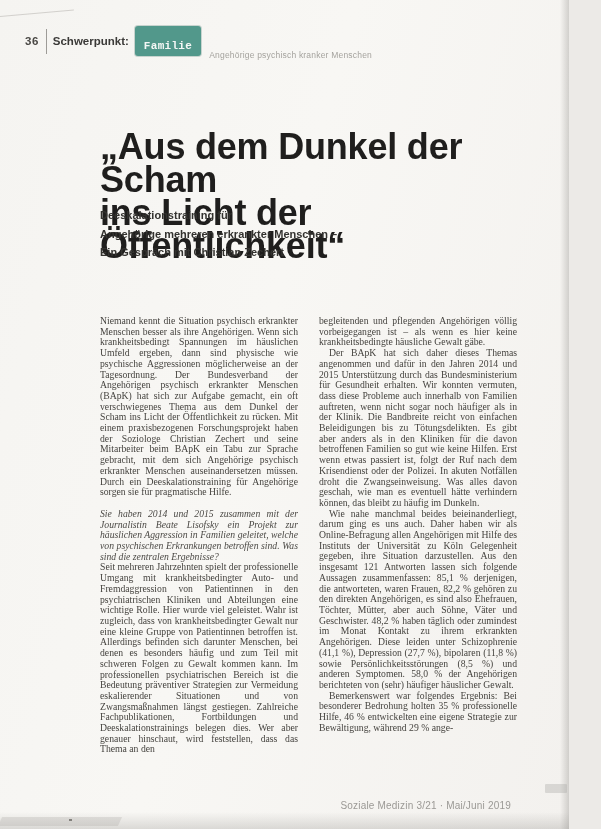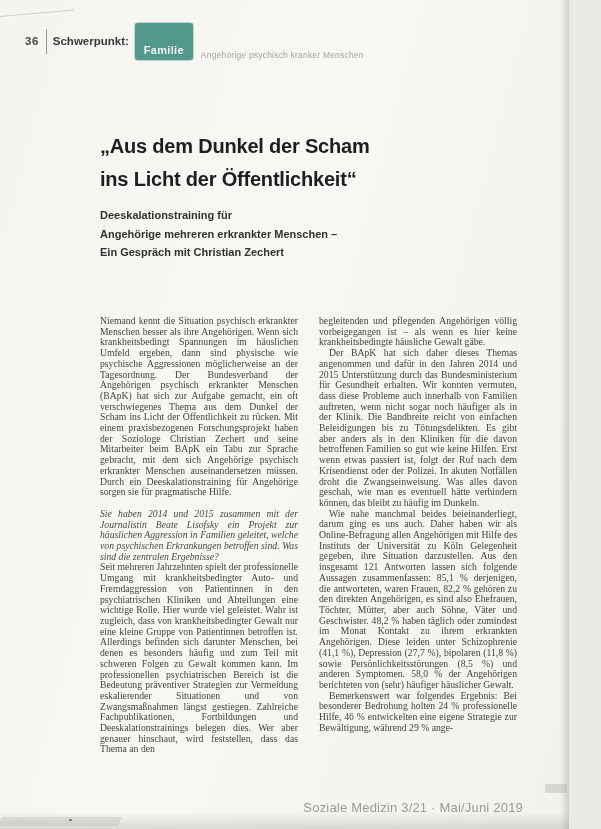--- a/index.html
+++ b/index.html
@@ -25,44 +25,44 @@
     background:linear-gradient(to bottom,rgba(150,148,144,0),rgba(150,148,144,.30));}
   .art-bottom-left{left:0;bottom:3px;width:120px;height:9px;background:rgba(168,166,162,.28);transform:skewX(-25deg);}
   .art-right-low{right:2px;top:784px;width:22px;height:9px;background:rgba(160,158,154,.32);border-radius:1px;}
   .art-speck{left:69px;bottom:8px;width:3px;height:2px;background:#82807c;}
   
   .header{position:absolute;left:25px;top:30px;display:flex;align-items:center;height:22px;}
   .page-num{font-size:11.5px;font-weight:bold;color:#4a4845;letter-spacing:.5px;filter:blur(.25px);}
   .head-divider{width:1px;height:25px;background:#9d9b97;margin:0 6px 0 7px;}
   .section-label{font-size:11.5px;font-weight:bold;color:#3b3a38;filter:blur(.25px);}
   .badge{margin-left:6px;background:#52988b;color:#f4f7f5;font-size:11px;font-weight:bold;
-    padding:21px 9px 4px 9px;border-radius:3px;letter-spacing:.3px;filter:blur(.3px);
-    box-shadow:0 0 0 1px rgba(60,110,100,.25);}
+    padding:14px 9px 4px 9px;border-radius:3px;letter-spacing:.3px;filter:blur(.3px);
+    box-shadow:0 0 0 1px rgba(60,110,100,.25);font-family:Liberation Mono, monospace;}
   .topic{margin-left:8px;font-size:8.5px;color:#a5a39e;letter-spacing:.2px;filter:blur(.3px);margin-top:28px;}
   
   .title{position:absolute;left:100px;top:130px;width:430px;
-    font-size:20px;line-height:33px;font-weight:bold;color:#1f1e1d;
+    font-size:36px;line-height:33px;font-weight:bold;color:#1f1e1d;
     letter-spacing:-.2px;filter:blur(.25px);}
   .subtitle{position:absolute;left:100px;top:206px;width:420px;
     font-size:11px;line-height:18.5px;font-weight:bold;color:#33322f;filter:blur(.3px);}
   
   .columns{position:absolute;left:100px;top:316px;width:417px;height:476px;
     display:flex;gap:21px;}
   .col{width:203px;height:476px;overflow:hidden;}
   .col p{
     margin:0;font-family:"Liberation Serif",serif;
     font-size:9.7px;line-height:10.7px;text-align:justify;
     color:#45433f;filter:blur(.35px);
     -webkit-hyphens:auto;hyphens:auto;
   }
   .col p.lead{margin-bottom:11px;}
   .col p.question{font-style:italic;color:#4b4945;}
   .col p.indent{text-indent:10px;}
   
-  .footer{position:absolute;right:46px;top:800px;font-size:13px;color:#9b9995;
+  .footer{position:absolute;right:58px;top:800px;font-size:10px;color:#9b9995;
     letter-spacing:.2px;filter:blur(.35px);}
 </style>
 </head>
 <body>
 
 <div class="page">
 
   <div class="art art-topline"></div>
   <div class="art art-right-band"></div>
   <div class="art art-right-edge"></div>
@@ -93,19 +93,19 @@
   <div class="columns">
     <div class="col">
       <p class="lead">Niemand kennt die Situation psychisch erkrankter Menschen besser als ihre Angehörigen. Wenn sich krankheitsbedingt Spannungen im häuslichen Umfeld ergeben, dann sind physische wie psychische Aggressionen möglicherweise an der Tagesordnung. Der Bundesverband der Angehörigen psychisch erkrankter Menschen (BApK) hat sich zur Aufgabe gemacht, ein oft verschwiegenes Thema aus dem Dunkel der Scham ins Licht der Öffentlichkeit zu rücken. Mit einem praxisbezogenen Forschungsprojekt haben der Soziologe Christian Zechert und seine Mitarbeiter beim BApK ein Tabu zur Sprache gebracht, mit dem sich Angehörige psychisch erkrankter Menschen auseinandersetzen müssen. Durch ein Deeskalationstraining für Angehörige sorgen sie für pragmatische Hilfe.</p>
       <p class="question">Sie haben 2014 und 2015 zusammen mit der Journalistin Beate Lisofsky ein Projekt zur häuslichen Aggression in Familien geleitet, welche von psychischen Erkrankungen betroffen sind. Was sind die zentralen Ergebnisse?</p>
       <p>Seit mehreren Jahrzehnten spielt der professionelle Umgang mit krankheitsbedingter Auto- und Fremdaggression von Patientinnen in den psychiatrischen Kliniken und Abteilungen eine wichtige Rolle. Hier wurde viel geleistet. Wahr ist zugleich, dass von krankheitsbedingter Gewalt nur eine kleine Gruppe von Patientinnen betroffen ist. Allerdings befinden sich darunter Menschen, bei denen es besonders häufig und zum Teil mit schweren Folgen zu Gewalt kommen kann. Im professionellen psychiatrischen Bereich ist die Bedeutung präventiver Strategien zur Vermeidung eskalierender Situationen und von Zwangsmaßnahmen längst gestiegen. Zahlreiche Fachpublikationen, Fortbildungen und Deeskalationstrainings belegen dies. Wer aber genauer hinschaut, wird feststellen, dass das Thema an den</p>
     </div>
     <div class="col">
       <p>begleitenden und pflegenden Angehörigen völlig vorbeigegangen ist – als wenn es hier keine krankheitsbedingte häusliche Gewalt gäbe.</p>
       <p class="indent">Der BApK hat sich daher dieses Themas angenommen und dafür in den Jahren 2014 und 2015 Unterstützung durch das Bundesministerium für Gesundheit erhalten. Wir konnten vermuten, dass diese Probleme auch innerhalb von Familien auftreten, wenn nicht sogar noch häufiger als in der Klinik. Die Bandbreite reicht von einfachen Beleidigungen bis zu Tötungsdelikten. Es gibt aber anders als in den Kliniken für die davon betroffenen Familien so gut wie keine Hilfen. Erst wenn etwas passiert ist, folgt der Ruf nach dem Krisendienst oder der Polizei. In akuten Notfällen droht die Zwangseinweisung. Was alles davon geschah, wie man es eventuell hätte verhindern können, das bleibt zu häufig im Dunkeln.</p>
       <p class="indent">Wie nahe manchmal beides beieinanderliegt, darum ging es uns auch. Daher haben wir als Online-Befragung allen Angehörigen mit Hilfe des Instituts der Universität zu Köln Gelegenheit gegeben, ihre Situation darzustellen. Aus den insgesamt 121 Antworten lassen sich folgende Aussagen zusammenfassen: 85,1 % derjenigen, die antworteten, waren Frauen, 82,2 % gehören zu den direkten Angehörigen, es sind also Ehefrauen, Töchter, Mütter, aber auch Söhne, Väter und Geschwister. 48,2 % haben täglich oder zumindest im Monat Kontakt zu ihrem erkrankten Angehörigen. Diese leiden unter Schizophrenie (41,1 %), Depression (27,7 %), bipolaren (11,8 %) sowie Persönlichkeitsstörungen (8,5 %) und anderen Symptomen. 58,0 % der Angehörigen berichteten von (sehr) häufiger häuslicher Gewalt.</p>
-      <p class="indent">Bemerkenswert war folgendes Ergebnis: Bei besonderer Bedrohung holten 24 % professionelle Hilfe, 46 % entwickelten eine eigene Strategie zur Bewältigung, während 29 % ange-</p>
+      <p class="indent">Bemerkenswert war folgendes Ergebnis: Bei besonderer Bedrohung holten 35 % professionelle Hilfe, 46 % entwickelten eine eigene Strategie zur Bewältigung, während 29 % ange-</p>
     </div>
   </div>
 
   <div class="footer">Soziale Medizin 3/21 · Mai/Juni 2019</div>
 
 </div>
 
 </body></html>

